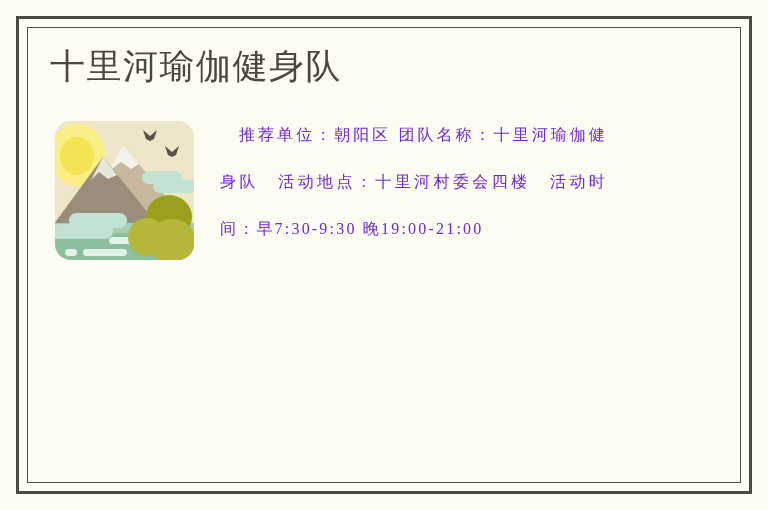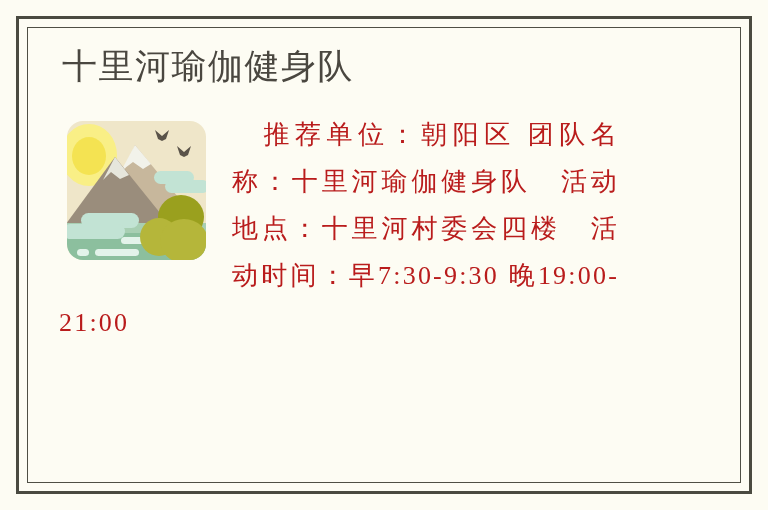--- a/index.html
+++ b/index.html
@@ -45,40 +45,40 @@
   }
 
   
   .content {
     position: absolute;
     left: 27px;
     top: 27px;
     right: 27px;
     bottom: 27px;
     box-sizing: border-box;
-    padding: 17px 24px 0 32px;
+    padding: 17px 24px 0 20px;
   }
 
   .page-title {
     font-family: "Liberation Sans", "DejaVu Sans", sans-serif;
     font-size: 35px;
     line-height: 1.25;
     font-weight: 400;
     color: #4a4740;
     letter-spacing: 1.5px;
     margin: 0 0 0 3px;
     white-space: nowrap;
   }
 
   .article-body {
     margin-top: 23px;
     font-family: "Liberation Serif", "DejaVu Serif", serif;
-    font-size: 26px;
+    font-size: 16px;
     line-height: 47px;
-    color: #b91c1c;
+    color: #6d28d9;
     letter-spacing: 2.2px;
     text-align: justify;
     text-justify: inter-ideograph;
     width: 560px;
   }
 
   
   .thumb {
     float: left;
     width: 155px;

